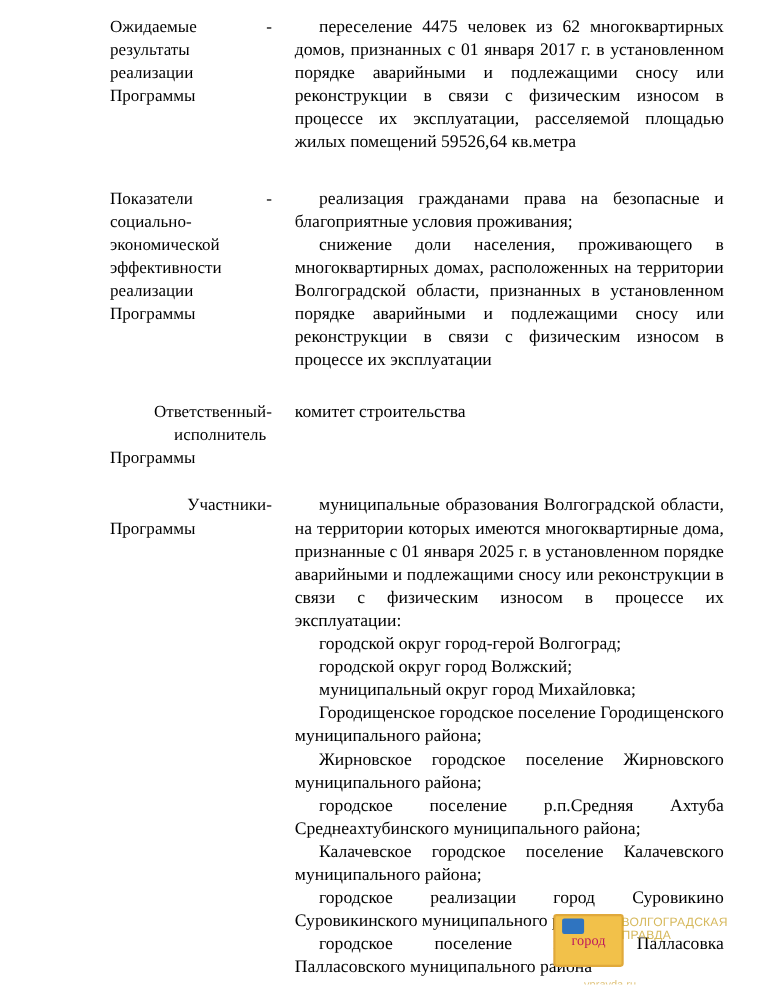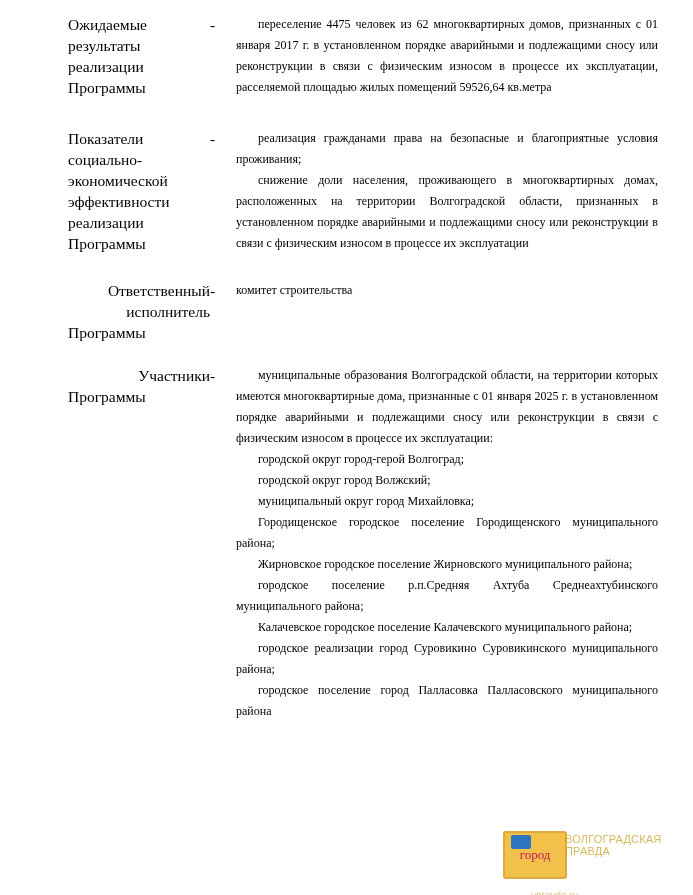--- a/index.html
+++ b/index.html
@@ -18,20 +18,21 @@
   .page {
     position: relative;
     width: 693px;
     height: 895px;
     padding: 0;
   }
   .row {
     display: flex;
     align-items: flex-start;
     margin-bottom: 20px;
+    padding-left: 32px;
   }
   .label-col {
     width: 210px;
     flex: 0 0 210px;
     padding-left: 68px;
     box-sizing: border-box;
     font-size: 15.5px;
     line-height: 21px;
     text-align: justify;
     text-align-last: justify;
@@ -43,21 +44,21 @@
   .dash-col {
     width: 26px;
     flex: 0 0 26px;
     font-size: 15.5px;
     line-height: 21px;
     text-align: left;
   }
   .value-col {
     flex: 1 1 auto;
     padding-right: 35px;
-    font-size: 12px;
+    font-size: 16px;
     line-height: 21px;
     text-align: justify;
   }
   .value-col p {
     margin: 0;
   }
   .value-col p.indent {
     text-indent: 22px;
   }
   .value-col p.para {

